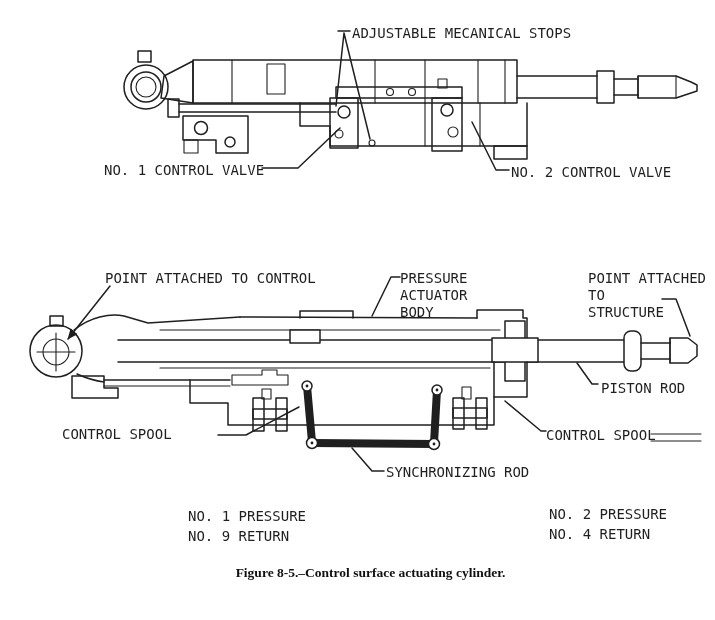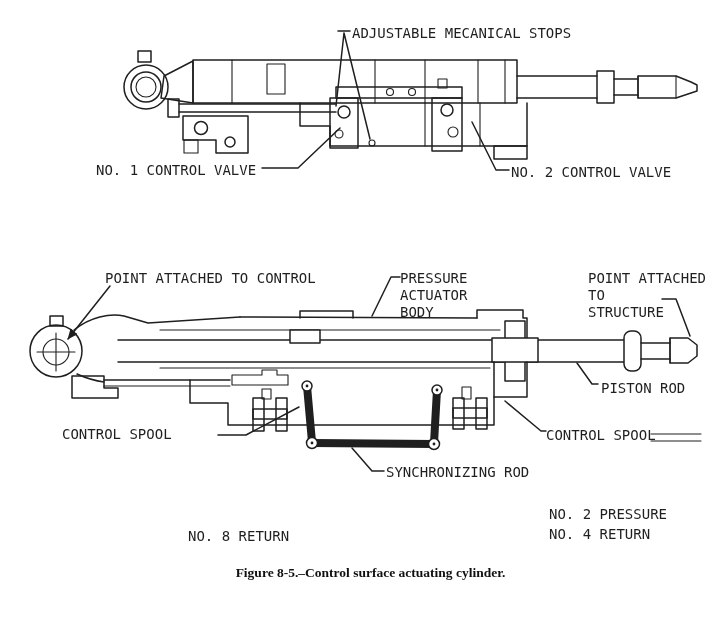--- a/index.html
+++ b/index.html
@@ -150,21 +150,21 @@
       <path d="M400,277 H391 L372,316"></path>
       <path d="M662,299 H676 L690,336"></path>
       <path d="M577,363 L592,384 H598"></path>
       <path d="M218,435 H246 L299,407"></path>
       <path d="M505,401 L541,431 H546"></path>
       <path d="M352,448 L372,471 H384"></path>
     </g>
   </svg>
 
   <div class="lbl" style="left:352px;top:25px">ADJUSTABLE MECANICAL STOPS</div>
-  <div class="lbl" style="left:96px;top:162px">NO. 1 CONTROL VALVE</div>
+  <div class="lbl" style="left:104px;top:162px">NO. 1 CONTROL VALVE</div>
   <div class="lbl" style="left:511px;top:164px">NO. 2 CONTROL VALVE</div>
 
   <div class="lbl center" style="left:105px;top:270px;width:215px">
     <div>POINT ATTACHED TO CONTROL</div>
   </div>
 
   <div class="lbl center" style="left:400px;top:270px;width:135px">
     <div>PRESSURE ACTUATOR</div>
     <div>BODY</div>
   </div>
@@ -172,18 +172,19 @@
   <div class="lbl center" style="left:588px;top:270px;width:140px">
     <div>POINT ATTACHED TO</div>
     <div>STRUCTURE</div>
   </div>
 
   <div class="lbl" style="left:601px;top:380px">PISTON ROD</div>
   <div class="lbl" style="left:62px;top:426px">CONTROL SPOOL</div>
   <div class="lbl" style="left:546px;top:427px">CONTROL SPOOL</div>
   <div class="lbl" style="left:386px;top:464px">SYNCHRONIZING ROD</div>
 
-  <div class="lbl" style="left:188px;top:528px">NO. 8 RETURN</div>
+  <div class="lbl" style="left:188px;top:508px">NO. 1 PRESSURE</div>
+  <div class="lbl" style="left:188px;top:528px">NO. 9 RETURN</div>
   <div class="lbl" style="left:549px;top:506px">NO. 2 PRESSURE</div>
   <div class="lbl" style="left:549px;top:526px">NO. 4 RETURN</div>
 
   <div class="caption">Figure 8-5.–Control surface actuating cylinder.</div>
 </div>
 
 </body></html>

